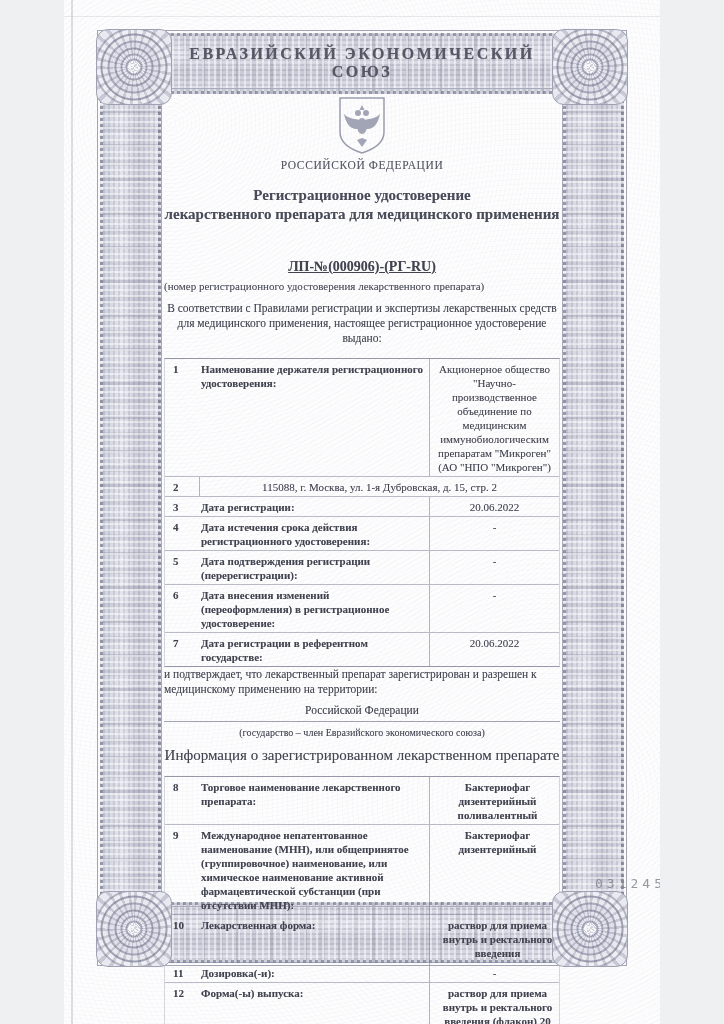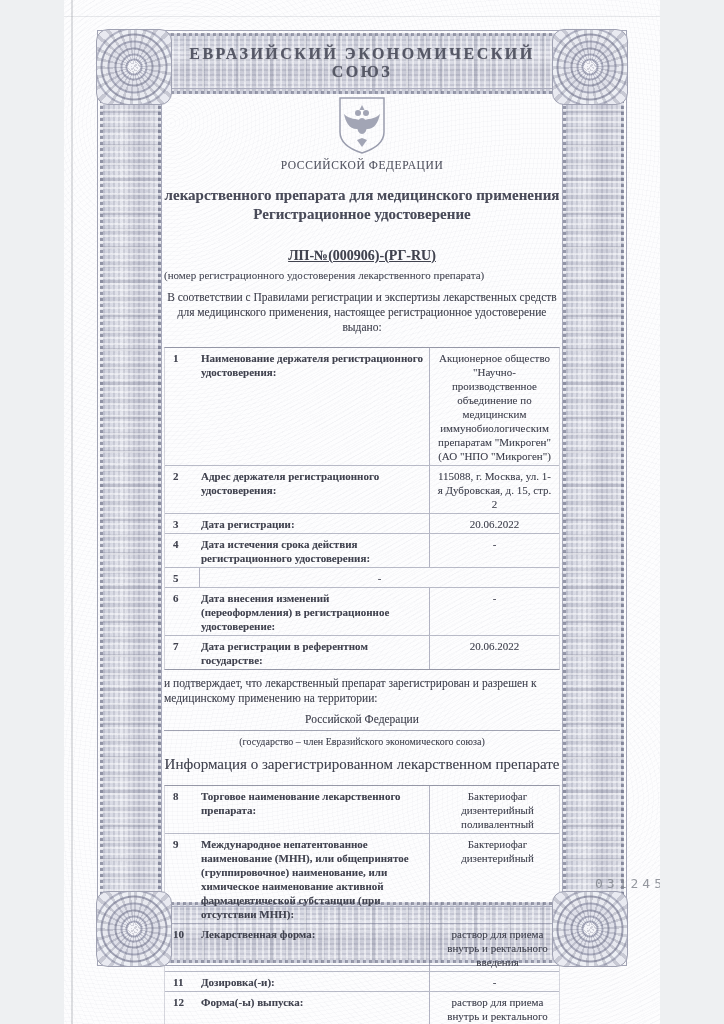--- a/index.html
+++ b/index.html
@@ -61,37 +61,37 @@
     color:#565866;text-shadow:0 0 1px rgba(86,88,102,.55);
   }
   
   .content{
     position:absolute;left:100px;right:100px;top:91px;z-index:2;
     text-shadow:0 0 .5px rgba(62,64,82,.3);
   }
   .emblem{margin:5px auto 0;width:50px;height:60px;text-align:center;}
   .ministry{margin-top:2px;text-align:center;font-size:11.5px;line-height:14px;letter-spacing:.6px;color:#565864;}
   .doc-title{margin-top:14px;text-align:center;font-size:15px;line-height:18.5px;font-weight:bold;color:#494b59;}
-  .regnum{margin-top:25px;text-align:center;font-size:14px;font-weight:bold;text-decoration:underline;color:#41434f;}
+  .regnum{margin-top:36px;text-align:center;font-size:14px;font-weight:bold;text-decoration:underline;color:#41434f;}
   .regnum-caption{margin-top:5px;text-align:left;font-size:11px;color:#4a4c58;}
   .intro{margin:9px auto 0;max-width:524px;text-align:center;font-size:11.5px;line-height:15px;}
   .cert-table{
     margin-top:12px;font-size:11px;line-height:14px;
     border-top:1.5px solid rgba(96,99,122,.65);
     border-bottom:1.5px solid rgba(96,99,122,.65);
     border-left:1px solid rgba(125,128,150,.3);
     border-right:1px solid rgba(125,128,150,.3);
   }
   .trow{display:flex;border-bottom:1px solid rgba(118,121,145,.5);}
   .trow:last-child{border-bottom:none;}
   .tnum{flex:0 0 26px;padding:3px 0 2px 8px;font-weight:bold;}
   .tlabel{flex:0 0 222px;padding:3px 6px 2px 2px;font-weight:bold;}
   .tvalue{flex:1;border-left:1px solid rgba(118,121,145,.55);padding:3px 6px 2px;text-align:center;}
-  .tvalue.bold{font-weight:normal;padding-left:12px;}
-  .confirm{margin-top:6px;font-size:11.5px;line-height:15px;text-align:left;}
+  .tvalue.bold{font-weight:bold;padding-left:12px;}
+  .confirm{font-size:11.5px;line-height:15px;text-align:left;}
   .territory{margin-top:7px;text-align:center;font-size:11.5px;}
   .rule{margin-top:5px;border-top:1px solid rgba(100,103,126,.6);}
   .territory-caption{margin-top:5px;text-align:center;font-size:10px;}
   .info-heading{margin-top:9px;text-align:center;font-size:15px;}
   .serial{
     position:absolute;left:531px;top:876px;z-index:5;
     font-family:"DejaVu Sans Mono",monospace;font-size:13px;letter-spacing:4px;
     color:#83878f;opacity:.85;
   }
 </style>
@@ -130,51 +130,51 @@
           <path d="M20 44 l5 7 5 -7 -5 -2 z"></path>
         </g>
       </svg>
     </div>
 
     <div class="ministry">
       <div>РОССИЙСКОЙ ФЕДЕРАЦИИ</div>
     </div>
 
     <div class="doc-title">
+      <div>Регистрационное удостоверение</div>
       <div>лекарственного препарата для медицинского применения</div>
-      <div>Регистрационное удостоверение</div>
     </div>
 
     <div class="regnum">ЛП-№(000906)-(РГ-RU)</div>
     <div class="regnum-caption">(номер регистрационного удостоверения лекарственного препарата)</div>
     <div class="intro">В соответствии с Правилами регистрации и экспертизы лекарственных средств для медицинского применения, настоящее регистрационное удостоверение выдано:</div>
 
     <div class="cert-table">
       <div class="trow">
         <div class="tnum">1</div>
         <div class="tlabel">Наименование держателя регистрационного удостоверения:</div>
         <div class="tvalue">Акционерное общество "Научно-производственное объединение по медицинским иммунобиологическим препаратам "Микроген"  (АО "НПО "Микроген")</div>
       </div>
       <div class="trow">
         <div class="tnum">2</div>
-        <div class="tlabel">Адрес держателя регистрационного удостоверения:</div>
         <div class="tvalue">115088, г. Москва, ул. 1-я Дубровская, д. 15, стр. 2</div>
       </div>
       <div class="trow">
         <div class="tnum">3</div>
         <div class="tlabel">Дата регистрации:</div>
         <div class="tvalue">20.06.2022</div>
       </div>
       <div class="trow">
         <div class="tnum">4</div>
         <div class="tlabel">Дата истечения срока действия регистрационного удостоверения:</div>
         <div class="tvalue">-</div>
       </div>
       <div class="trow">
         <div class="tnum">5</div>
+        <div class="tlabel">Дата подтверждения регистрации (перерегистрации):</div>
         <div class="tvalue">-</div>
       </div>
       <div class="trow">
         <div class="tnum">6</div>
         <div class="tlabel">Дата внесения изменений (переоформления) в регистрационное удостоверение:</div>
         <div class="tvalue">-</div>
       </div>
       <div class="trow">
         <div class="tnum">7</div>
         <div class="tlabel">Дата регистрации в референтном государстве:</div>

